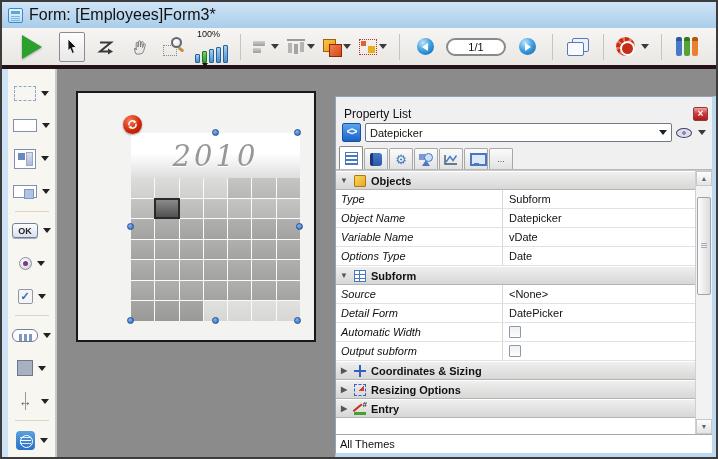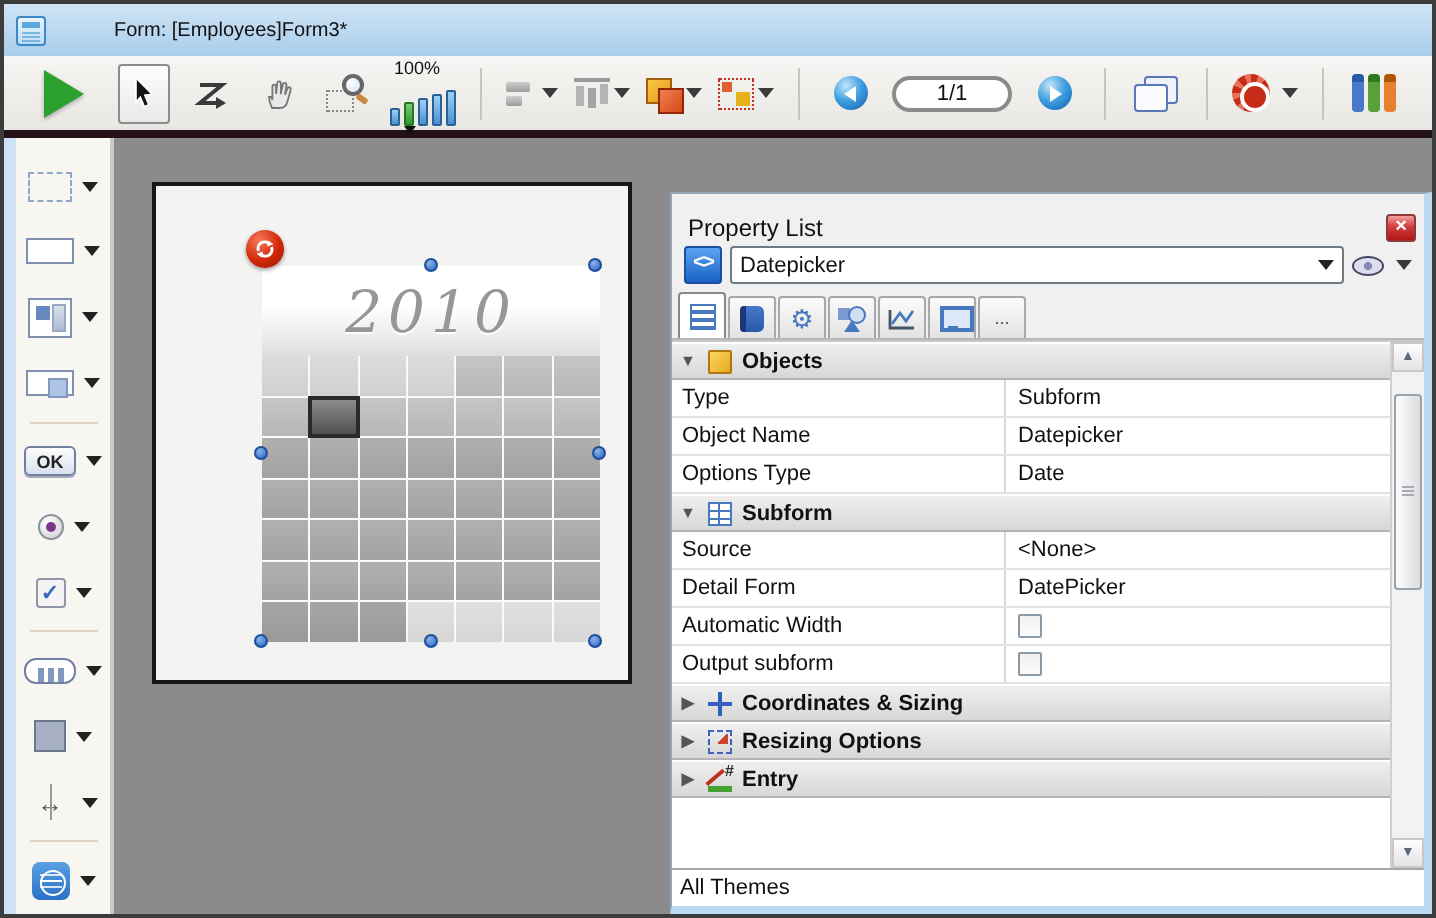--- a/index.html
+++ b/index.html
@@ -4,21 +4,21 @@
 <style>
   html,body{margin:0;padding:0;background:#6a6a6a;}
   body{width:718px;height:459px;overflow:hidden;font-family:"Liberation Sans",sans-serif;-webkit-font-smoothing:antialiased;}
   *{box-sizing:border-box;}
   .window{position:absolute;left:0;top:0;width:718px;height:459px;border:2px solid #3c3c3c;background:#8b8b8b;display:flex;flex-direction:column;}
   
   .titlebar{height:26px;background:linear-gradient(#cfe4f6,#a9cdea);display:flex;align-items:center;padding:0 6px;flex:0 0 auto;}
   .form-ico{width:15px;height:15px;border:1px solid #3a88c8;background:linear-gradient(#eaf4fc,#bcdcf2);border-radius:2px;position:relative;margin-right:6px;}
   .form-ico::before{content:"";position:absolute;left:2px;top:2px;right:2px;height:3px;background:#5aa8dc;}
   .form-ico::after{content:"";position:absolute;left:2px;top:7px;right:2px;height:5px;background:repeating-linear-gradient(#7ab8e4 0 1px,transparent 1px 2px);}
-  .title-text{font-size:10px;color:#111;margin-left:28px;}
+  .title-text{font-size:16px;color:#111;}
   
   .toolbar{height:37px;background:linear-gradient(#f6f5f3,#e9e7e3);display:flex;align-items:center;padding:0 16px;gap:8px;flex:0 0 auto;justify-content:flex-end;}
   .toolbar-edge{height:4px;background:#241216;flex:0 0 auto;}
   .tsep{width:1px;height:26px;background:#c6c4c0;margin:0 4px;flex:0 0 auto;}
   .tbtn{height:30px;min-width:26px;display:flex;align-items:center;justify-content:center;position:relative;}
   .tbtn.sel{border:1px solid #8c8c8c;background:linear-gradient(#fdfdfd,#e8e8e8);border-radius:2px;}
   .ddarrow{width:0;height:0;border-left:4px solid transparent;border-right:4px solid transparent;border-top:5px solid #3a3a3a;margin-left:2px;}
   .run-tri{width:0;height:0;border-left:20px solid #2ca02c;border-top:12px solid transparent;border-bottom:12px solid transparent;filter:drop-shadow(0 1px 1px rgba(0,0,0,.3));}
   .zoomgrp{display:flex;align-items:flex-end;gap:2px;position:relative;padding-top:10px;height:32px;}
   .zl{position:absolute;top:-2px;left:2px;font-size:9px;color:#111;}
@@ -135,21 +135,21 @@
   .si-subform::before{content:"";position:absolute;left:0;top:3px;right:0;height:1px;background:#4878c0;box-shadow:0 4px 0 #4878c0;}
   .si-subform::after{content:"";position:absolute;left:4px;top:0;bottom:0;width:1px;background:#4878c0;}
   .si-coords::before{content:"";position:absolute;left:5px;top:0;bottom:0;width:2px;background:#3060c0;}
   .si-coords::after{content:"";position:absolute;top:5px;left:0;right:0;height:2px;background:#3060c0;}
   .si-resize{border:1px dashed #4060c0;}
   .si-resize::after{content:"";position:absolute;right:1px;top:1px;width:5px;height:5px;background:linear-gradient(135deg,transparent 45%,#d04030 45%);}
   .si-entry{border-bottom:3px solid #48a030;}
   .si-entry::before{content:"";position:absolute;left:0;bottom:0;width:11px;height:2px;background:#c03020;transform:rotate(-40deg);transform-origin:left bottom;}
   .si-entry::after{content:"#";position:absolute;right:-1px;top:-3px;font-size:8px;color:#333;font-weight:bold;}
   .pdata{border-bottom:1px solid #e2e2e2;}
-  .plabel{width:167px;padding-left:5px;color:#111;border-right:1px solid #d8d8d8;height:100%;display:flex;align-items:center;}
+  .plabel{width:167px;padding-left:5px;color:#111;border-right:1px solid #d8d8d8;height:100%;display:flex;align-items:center;font-style:italic;}
   .pvalue{flex:1;padding-left:6px;color:#111;height:100%;display:flex;align-items:center;}
   .cbx{width:12px;height:12px;border:1px solid #8a9aa8;background:linear-gradient(#f0f0f0,#fdfdfd);border-radius:1px;}
   .pp-scroll{width:17px;background:#f2f2f2;border-left:1px solid #d0d0d0;display:flex;flex-direction:column;position:relative;}
   .sarrow{height:15px;display:flex;align-items:center;justify-content:center;font-size:7px;color:#5a6a7a;background:linear-gradient(#fdfdfd,#e4e4e4);border:1px solid #c8c8c8;}
   .sarrow.down{margin-top:auto;}
   .sthumb{position:absolute;left:1px;right:1px;top:26px;height:98px;border:1px solid #9aa4ae;border-radius:2px;background:linear-gradient(90deg,#fdfdfd,#dcdcdc);}
   .sthumb::after{content:"";position:absolute;left:3px;right:3px;top:50%;height:5px;margin-top:-3px;background:repeating-linear-gradient(#aab 0 1px,transparent 1px 2px);}
   .pp-footer{height:19px;background:#fff;border-top:1px solid #a8a8a8;display:flex;align-items:center;padding-left:4px;font-size:11px;color:#111;}
 </style>
 </head>
@@ -422,20 +422,24 @@
             </div>
             <div class="prow pdata">
               <div class="plabel">Type</div>
               <div class="pvalue">Subform</div>
             </div>
             <div class="prow pdata">
               <div class="plabel">Object Name</div>
               <div class="pvalue">Datepicker</div>
             </div>
             <div class="prow pdata">
+              <div class="plabel">Variable Name</div>
+              <div class="pvalue">vDate</div>
+            </div>
+            <div class="prow pdata">
               <div class="plabel">Options Type</div>
               <div class="pvalue">Date</div>
             </div>
             <div class="prow phead">
               <span class="tri">▼</span>
               <span class="sicon si-subform"></span>
               <span class="slabel">Subform</span>
             </div>
             <div class="prow pdata">
               <div class="plabel">Source</div>

